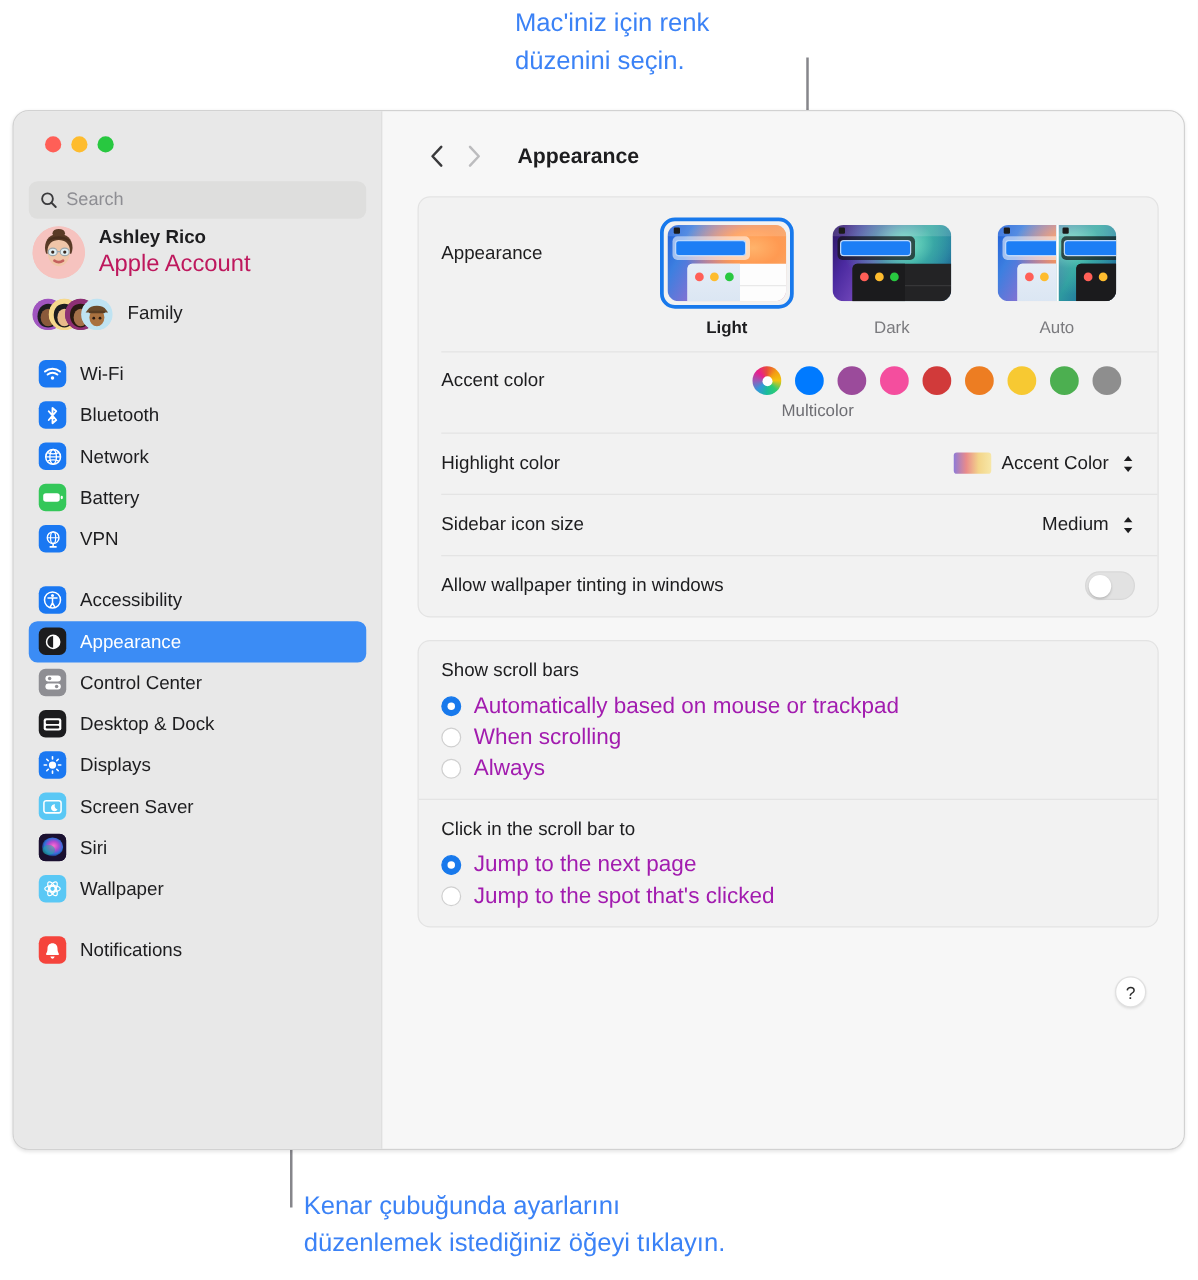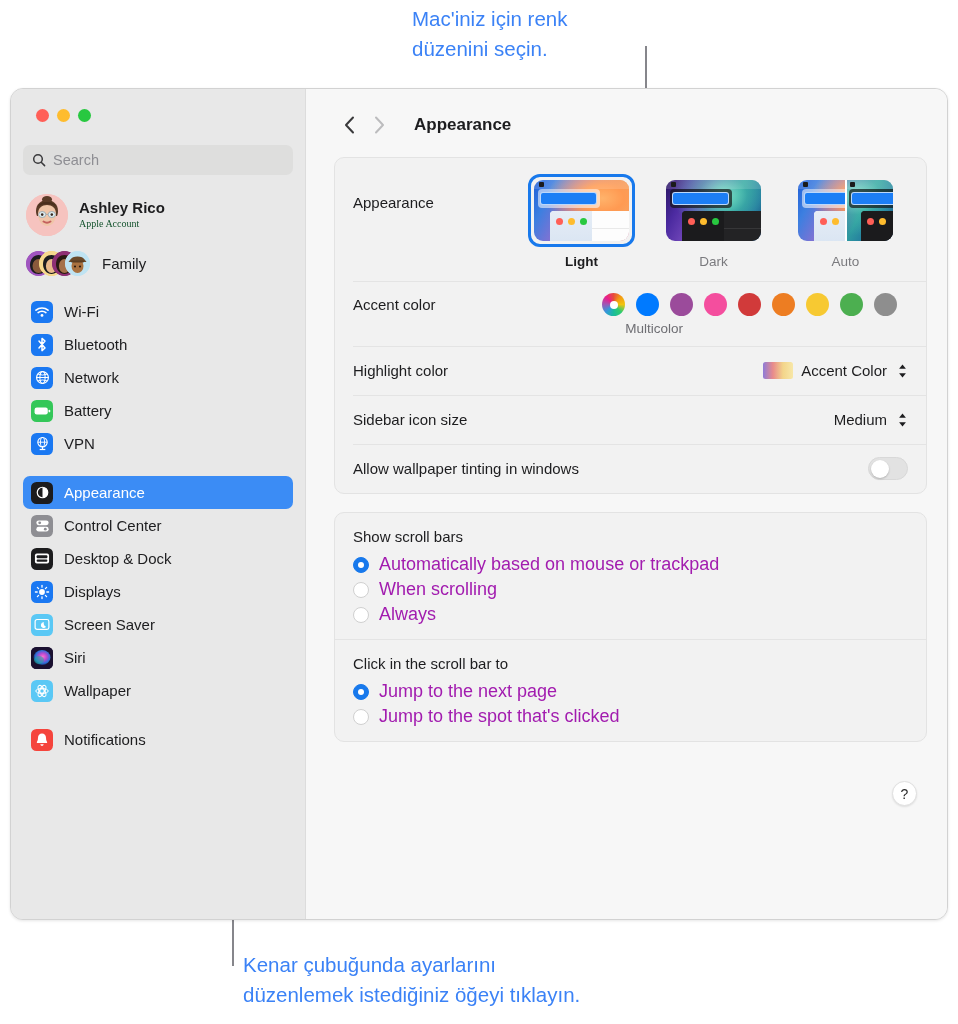--- a/index.html
+++ b/index.html
@@ -64,29 +64,29 @@
     border-radius: 7px;
     display: flex;
     align-items: center;
     padding: 0 9px;
     gap: 7px;
   }
   .search-ph { color: #8e8e93; font-size: 14.5px; }
 
   .account {
     display: flex; align-items: center; gap: 11px;
-    margin-top: 19px; padding-left: 3px;
+    margin-top: 6px; padding-left: 3px;
   }
   .avatar {
     width: 42px; height: 42px; border-radius: 50%;
     background: #f5c0bd; flex-shrink: 0; position: relative; overflow: hidden;
   }
   .account-text { display: flex; flex-direction: column; line-height: 1.25; }
   .acct-name { font-size: 15px; font-weight: bold; color: #1d1d1f; }
-  .acct-sub { font-size: 10px; color: #14532d; font-family: Liberation Serif, serif; }
+  .acct-sub { font-size: 19px; color: #be185d; }
 
   .family {
     display: flex; align-items: center; gap: 10px;
     margin-top: 11px; padding-left: 3px; height: 32px;
   }
   .family-stack { position: relative; width: 66px; height: 28px; flex-shrink: 0; }
   .fam-a {
     position: absolute; top: 2px; width: 25px; height: 25px; border-radius: 50%;
     overflow: hidden;
   }
@@ -411,20 +411,30 @@
                 <line x1="3" y1="6.6" x2="13" y2="6.6" stroke="#fff" stroke-width="1"></line>
                 <line x1="8" y1="10.6" x2="8" y2="14.6" stroke="#fff" stroke-width="1.3"></line>
                 <line x1="5" y1="14.4" x2="11" y2="14.4" stroke="#fff" stroke-width="1.3"></line>
               </svg>
           </span>
           <span class="nav-label">VPN</span>
         </div>
       </div>
 
       <div class="nav-group g2">
+        <div class="nav-item">
+          <span class="nav-icon" style="background:#1a78f2">
+            <svg width="16" height="16" viewBox="0 0 16 16">
+                <circle cx="8" cy="8" r="6.4" fill="none" stroke="#fff" stroke-width="1.2"></circle>
+                <circle cx="8" cy="4.4" r="1.2" fill="#fff"></circle>
+                <path d="M4.4 6.4h7.2M8 6.4v4M8 10.4l-1.8 3.1M8 10.4l1.8 3.1" stroke="#fff" stroke-width="1.2" stroke-linecap="round" fill="none"></path>
+              </svg>
+          </span>
+          <span class="nav-label">Accessibility</span>
+        </div>
         <div class="nav-item selected">
           <span class="nav-icon" style="background:#1c1c1e">
             <svg width="15" height="15" viewBox="0 0 16 16">
                 <circle cx="8" cy="8" r="5.6" fill="none" stroke="#fff" stroke-width="1.3"></circle>
                 <path d="M8 2.4a5.6 5.6 0 0 1 0 11.2z" fill="#fff"></path>
               </svg>
           </span>
           <span class="nav-label">Appearance</span>
         </div>
         <div class="nav-item">

